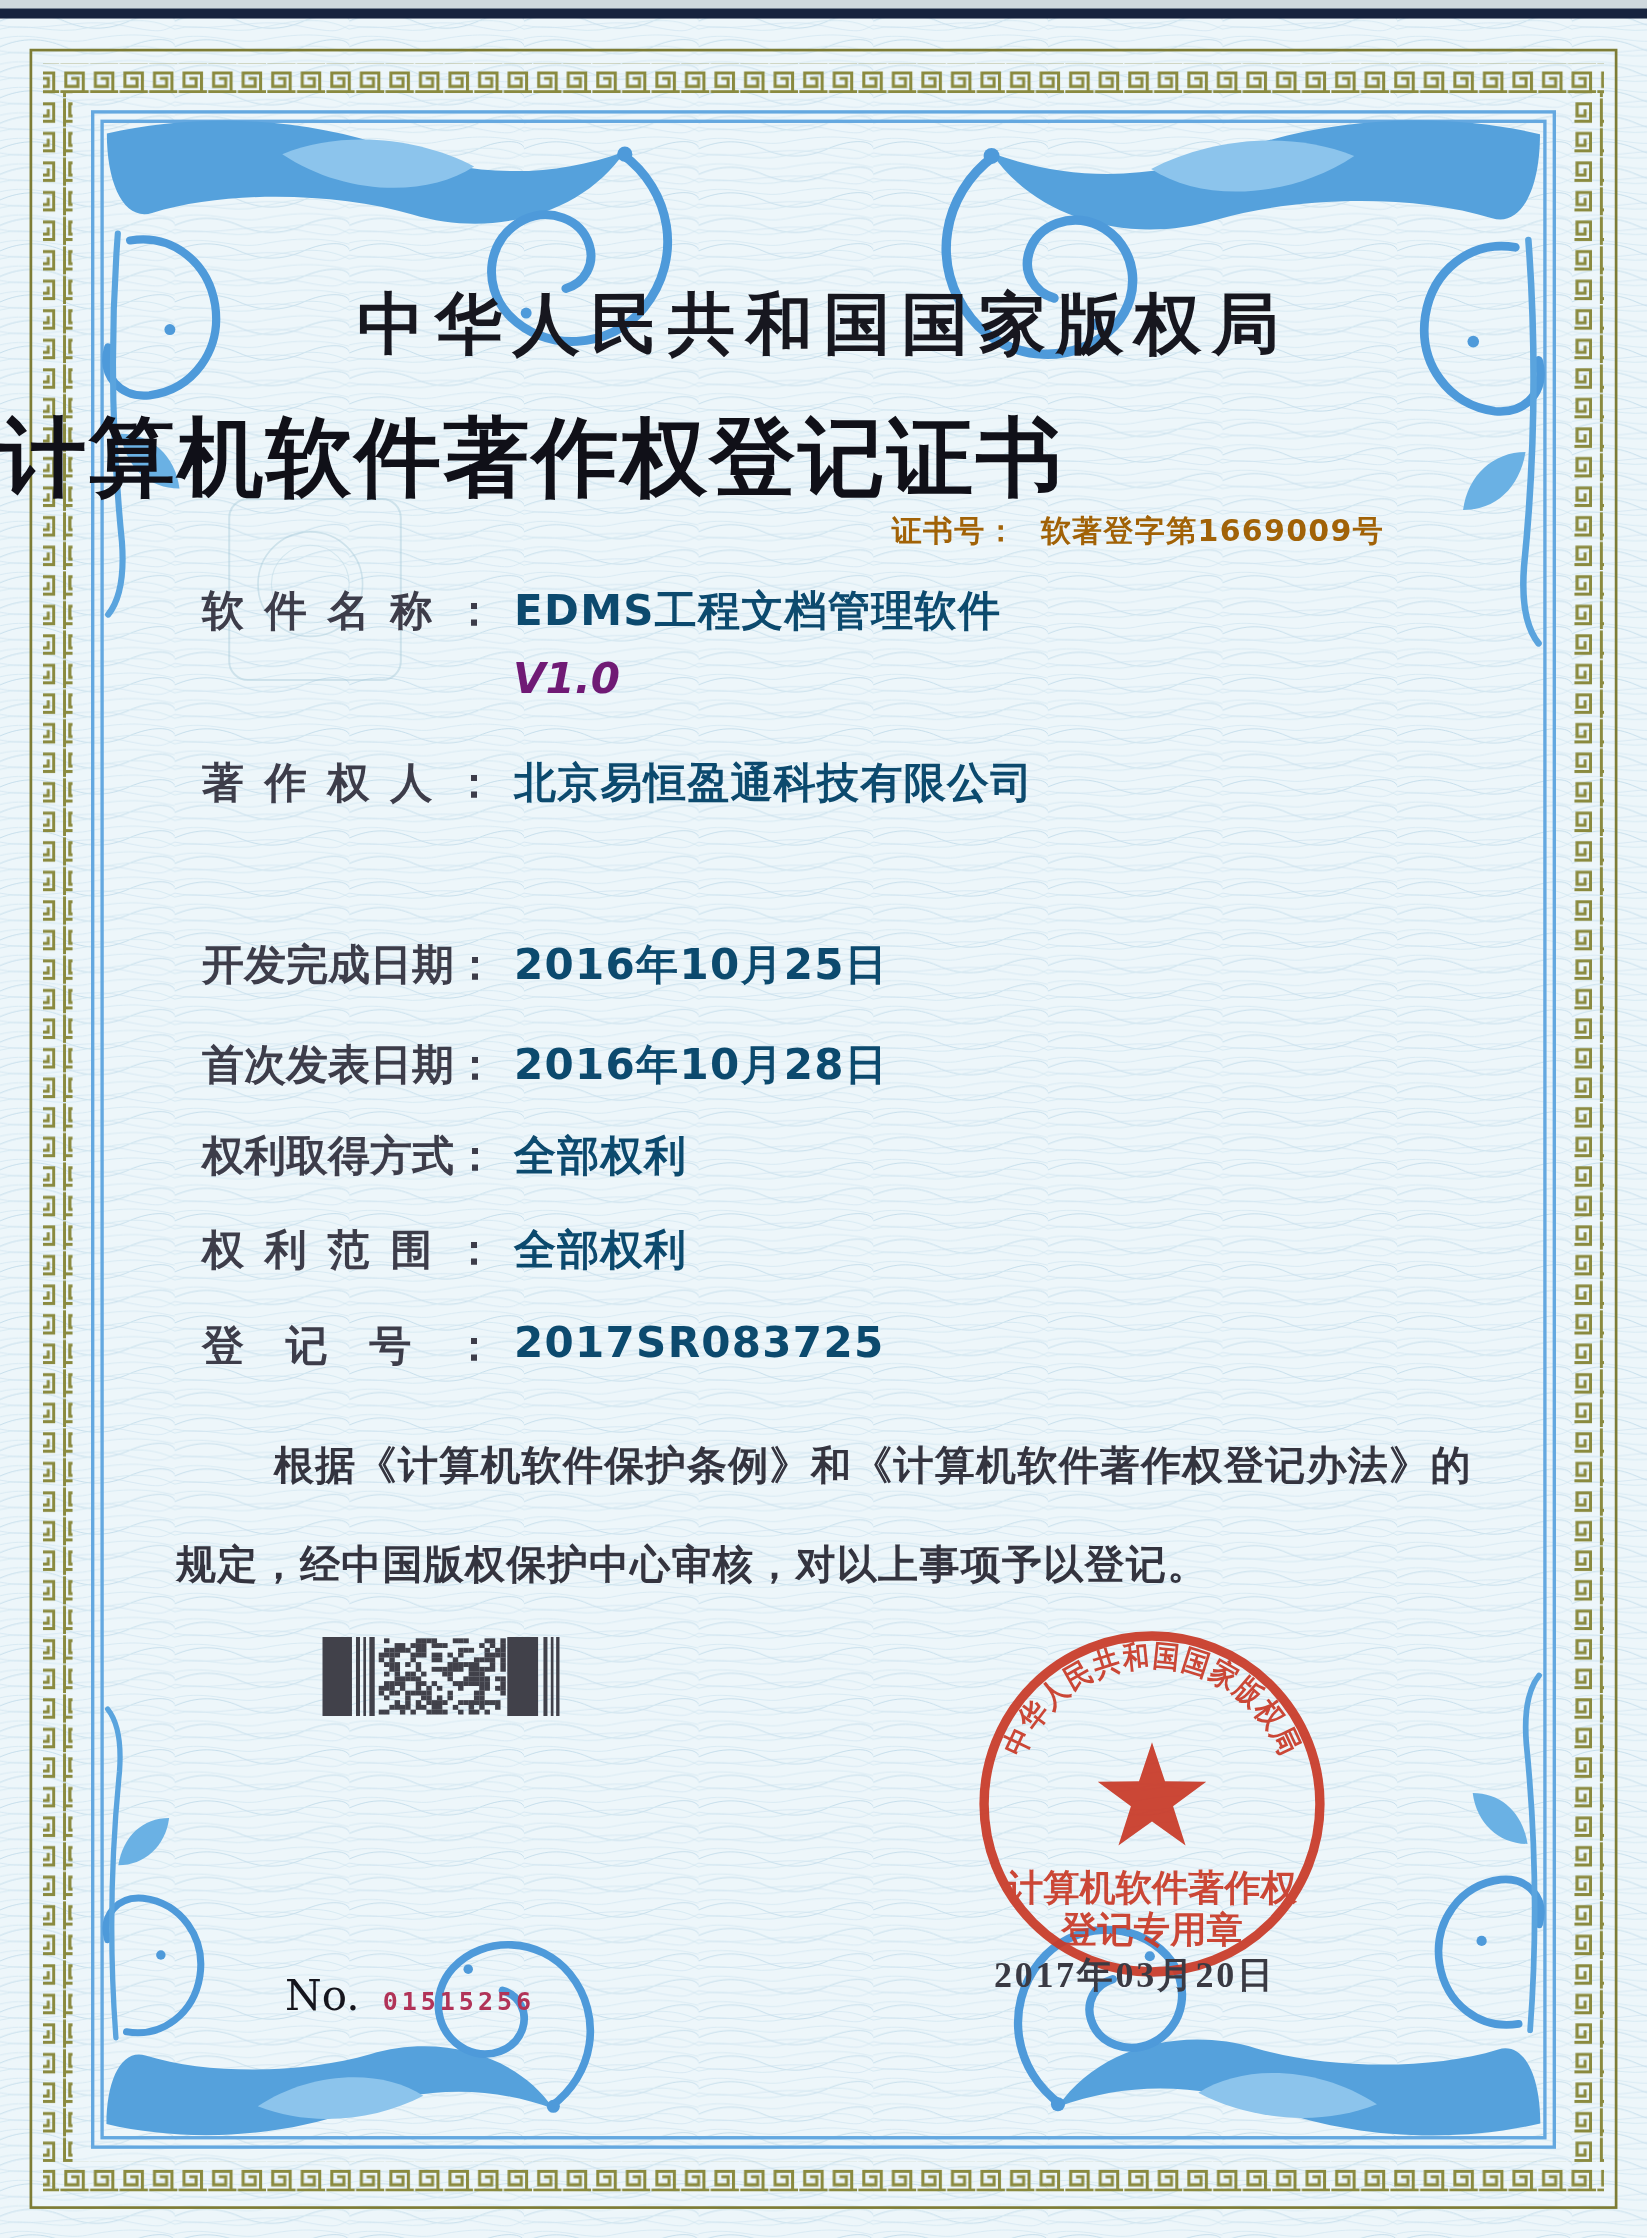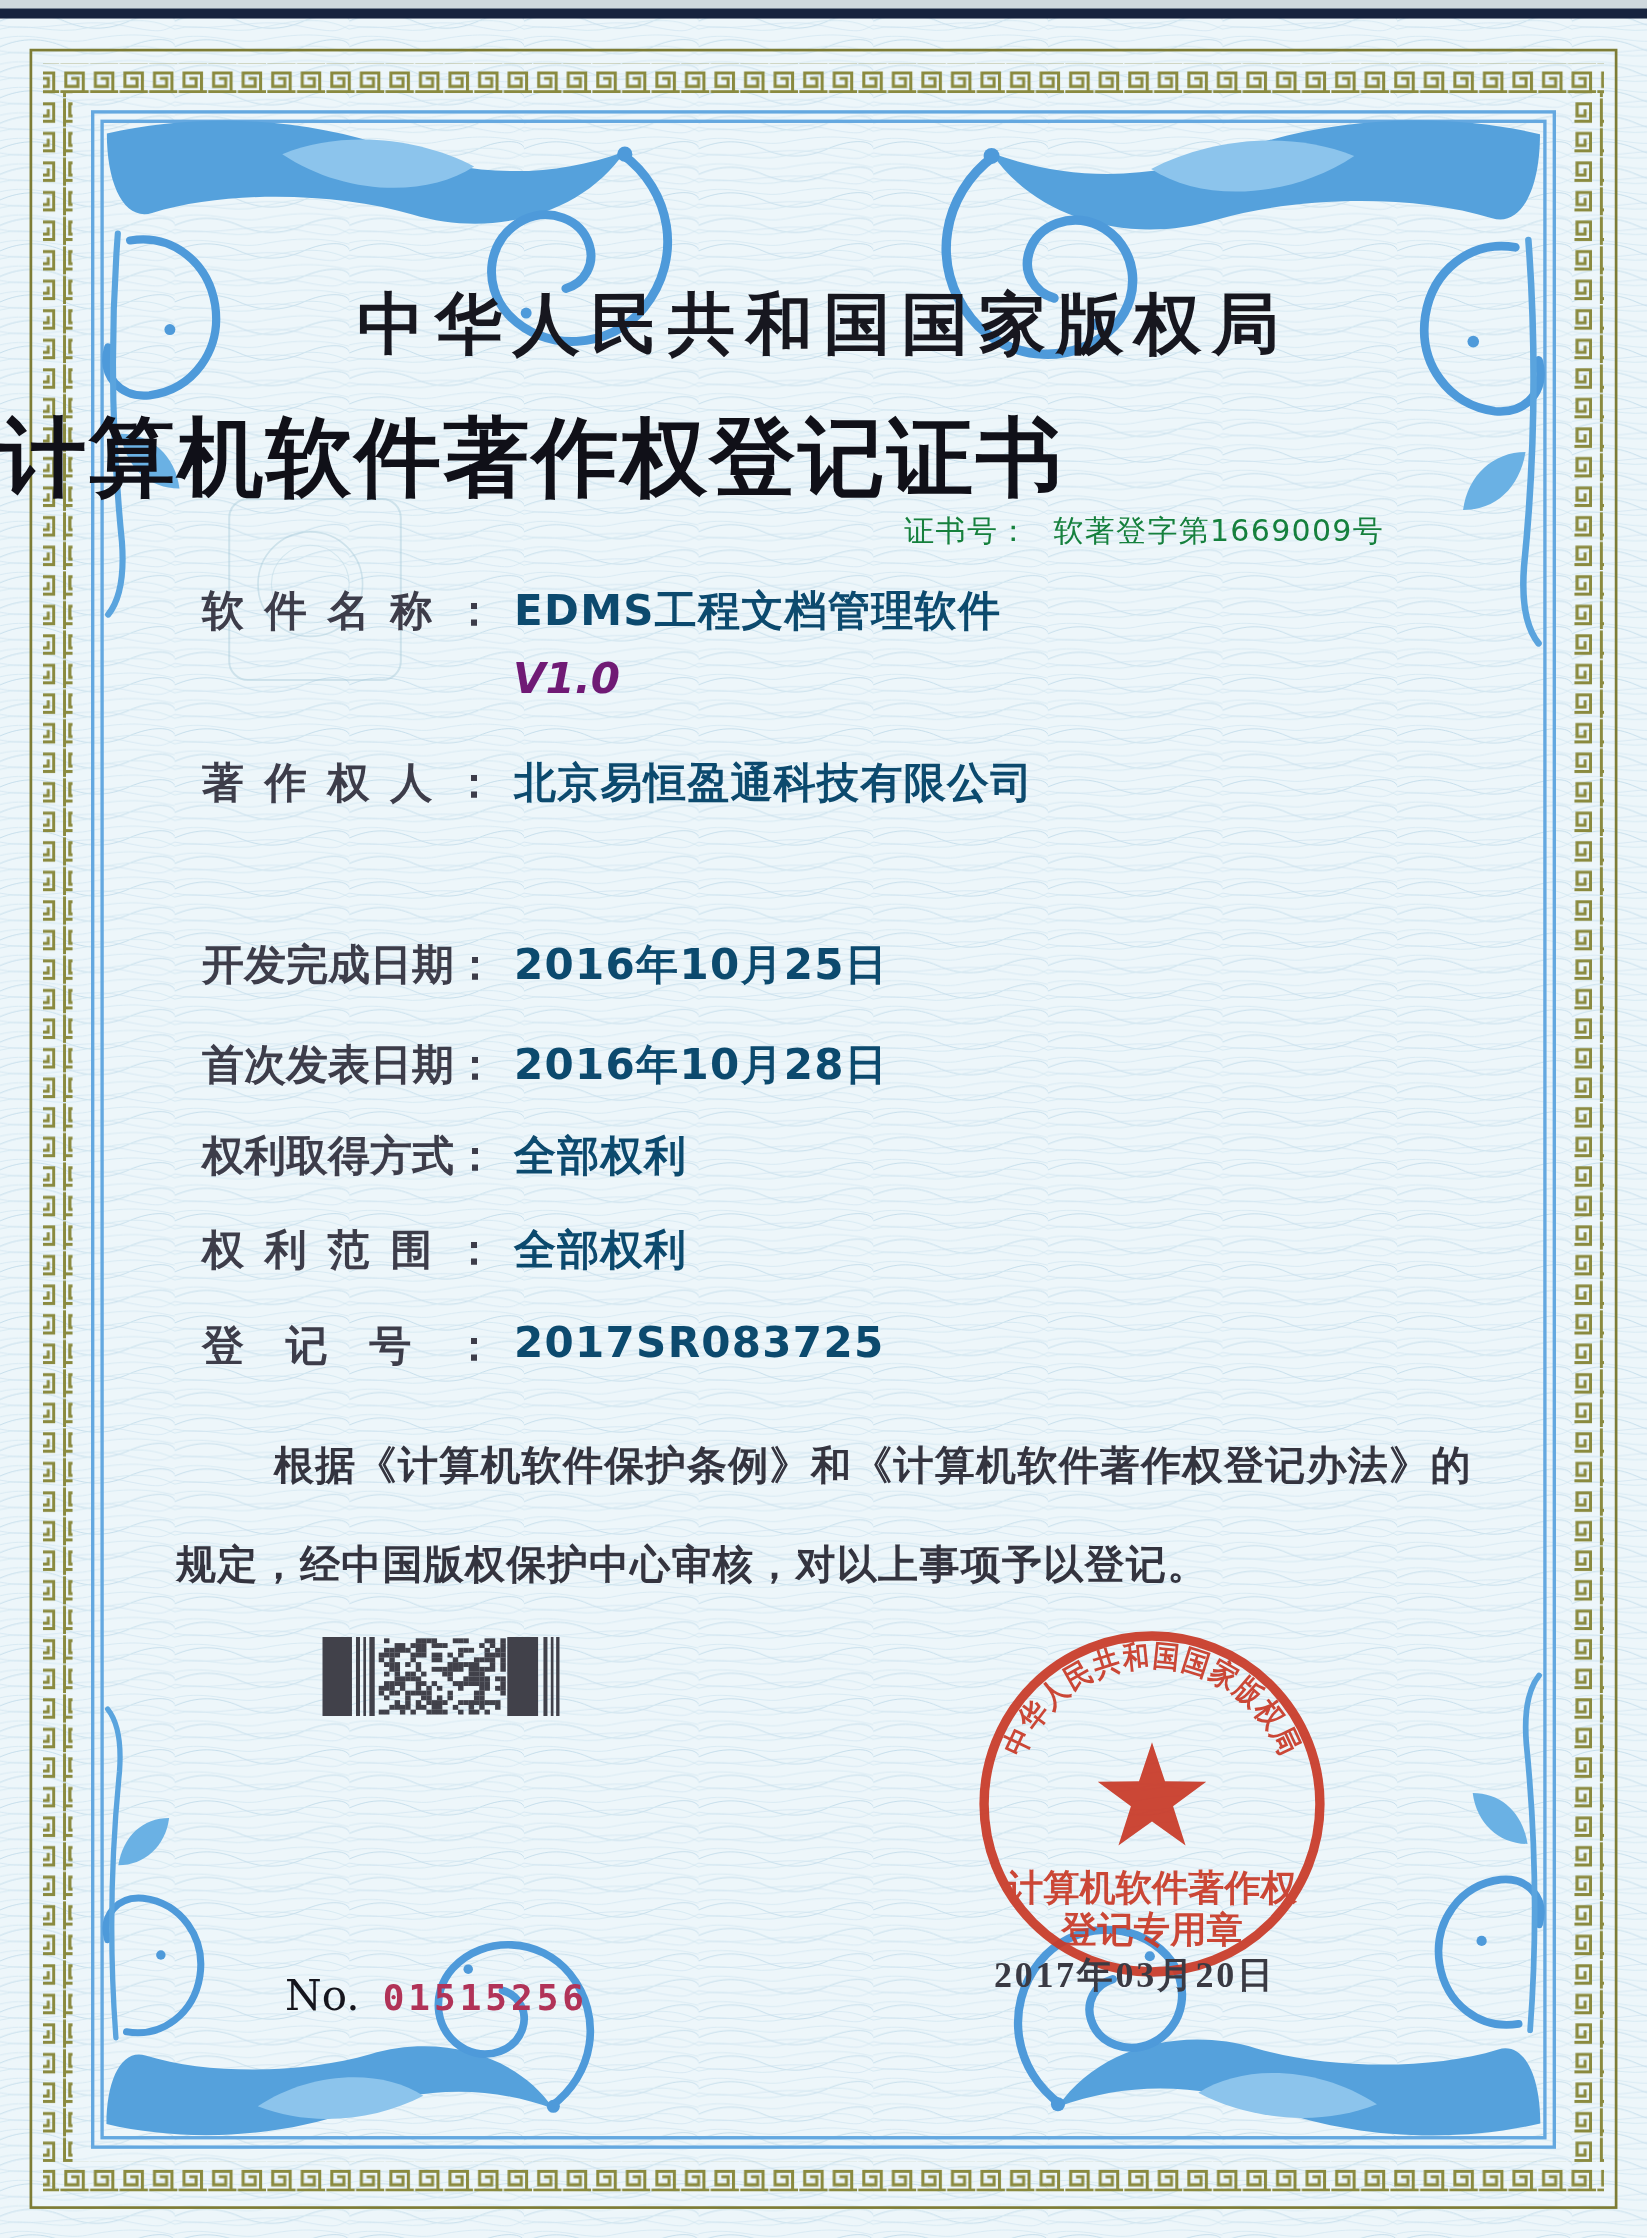--- a/index.html
+++ b/index.html
@@ -17,22 +17,22 @@
     left:0; right:0; top:271px; text-align:center;
     font-size:67px; font-weight:700; letter-spacing:10.7px;
     color:#17171f; white-space:nowrap;
   }
   .subtitle {
     left:0; right:0; top:392px; text-align:left;
     font-size:86px; font-weight:700; letter-spacing:2.7px;
     color:#101018; white-space:nowrap;
   }
   .certline {
-    top:503px; right:263px; font-size:30px; font-weight:400;
-    color:#15803d; letter-spacing:1.3px; white-space:nowrap;
+    top:503px; right:263px; font-size:30px; font-weight:700;
+    color:#a16207; letter-spacing:1.3px; white-space:nowrap;
   }
   .certline .lbl { margin-right:24px; }
   .row { position:absolute; left:202px; display:flex; align-items:flex-start; }
   .field-label {
     width:293px; display:flex; justify-content:space-between;
     font-size:42px; font-weight:700; color:#3d3d4a; white-space:nowrap;
   }
   .field-value {
     margin-left:19px; font-size:42px; font-weight:700; color:#0c4a6e;
     letter-spacing:1.3px; white-space:nowrap;
@@ -43,21 +43,21 @@
     white-space:nowrap;
   }
   .seal-date {
     left:994px; top:1943px; font-size:36px; font-weight:700;
     color:#3a3a43; letter-spacing:2.7px; white-space:nowrap; z-index:6;font-family:Liberation Serif, serif;
   }
   .serial { left:285px; top:1963px; display:flex; align-items:baseline; z-index:3; }
   .serial .no { font-family:"DejaVu Serif","Liberation Serif",serif;
     font-size:42px; color:#15151d;text-align:right; }
   .serial .digits { margin-left:23px; font-family:"DejaVu Sans Mono","Liberation Mono",monospace;
-    font-size:36px; font-weight:700; letter-spacing:4px; }
+    font-size:25px; font-weight:700; letter-spacing:4px; }
   .layer0 { z-index:0; } .layer1 { z-index:1; } .layer2 { z-index:2; }
   .layer3 { z-index:3; } .layer5 { z-index:5; }
 </style>
 </head>
 <body>
 
 <div id="stage">
 
   <svg class="abs layer0" width="1647" height="2239" viewBox="0 0 2452 3332">
     <defs>

